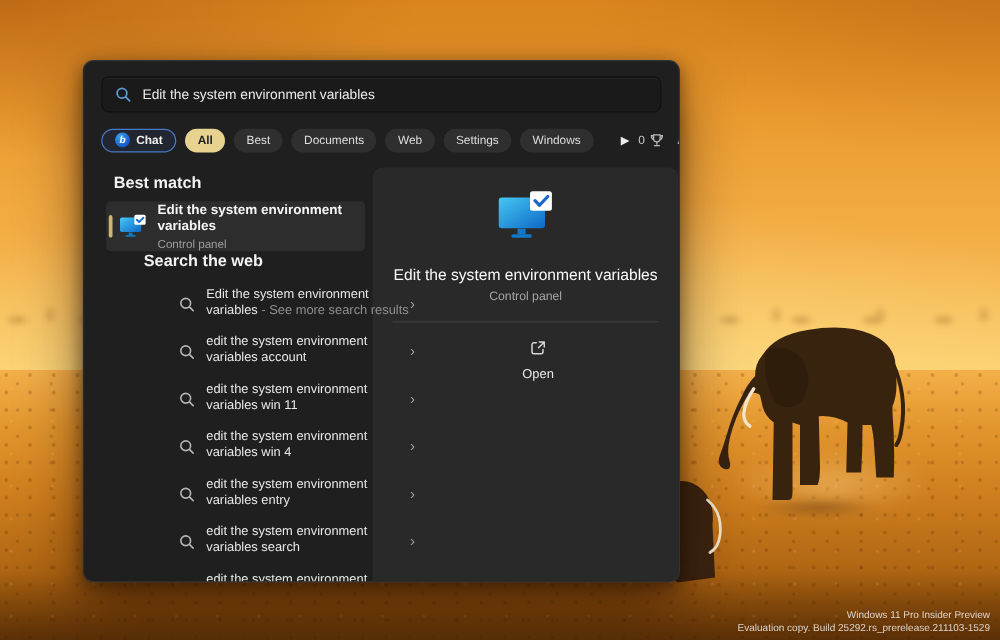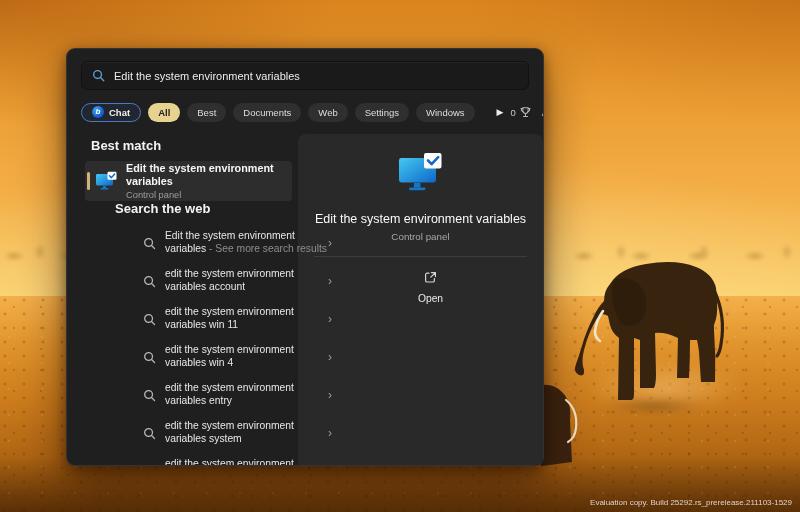--- a/index.html
+++ b/index.html
@@ -120,20 +120,21 @@
              Q11,102 13,95 Q18,77 26,62 Q30,53 36,47 Q36,37 42,30 Z" fill="#38230f"></path>
 
     <path d="M47,25 Q68,21 76,38 Q82,52 74,66 Q63,76 53,69 Q44,55 44,39 Q44,29 47,25 Z" fill="#2f1d0c"></path>
 
     <path d="M35,57 Q28,67 27,77 Q27,84 32,87" fill="none" stroke="#f2e6cc" stroke-width="2.6" stroke-linecap="round"></path>
   </svg>
 
   <div class="bottom-shade"></div>
 
   <div class="watermark">
+    <div>Windows 11 Pro Insider Preview</div>
     <div>Evaluation copy. Build 25292.rs_prerelease.211103-1529</div>
   </div>
 
   <div class="window">
 
     <div class="searchbar-row">
       <div class="searchbox">
         <svg width="13" height="13" viewBox="0 0 14 14">
           <circle cx="6" cy="6" r="4.2" fill="none" stroke="#5f9bd8" stroke-width="1.5"></circle>
           <line x1="9.2" y1="9.2" x2="12.6" y2="12.6" stroke="#5f9bd8" stroke-width="1.5" stroke-linecap="round"></line>
@@ -271,21 +272,21 @@
   </div>
             <div class="result-row">
     <span class="result-icon">
       <svg width="13" height="13" viewBox="0 0 14 14">
         <circle cx="6" cy="6" r="4.2" fill="none" stroke="#b5b5b5" stroke-width="1.4"></circle>
         <line x1="9.2" y1="9.2" x2="12.4" y2="12.4" stroke="#b5b5b5" stroke-width="1.4" stroke-linecap="round"></line>
       </svg>
     </span>
     <div class="result-text">
       <div>edit the system environment</div>
-      <div><span>variables </span><span class="b">system</span><span class="note"></span></div>
+      <div><span>variables </span><span class="b">search</span><span class="note"></span></div>
     </div>
     <span class="chev">›</span>
   </div>
             <div class="result-row">
     <span class="result-icon">
       <svg width="13" height="13" viewBox="0 0 14 14">
         <circle cx="6" cy="6" r="4.2" fill="none" stroke="#b5b5b5" stroke-width="1.4"></circle>
         <line x1="9.2" y1="9.2" x2="12.4" y2="12.4" stroke="#b5b5b5" stroke-width="1.4" stroke-linecap="round"></line>
       </svg>
     </span>

